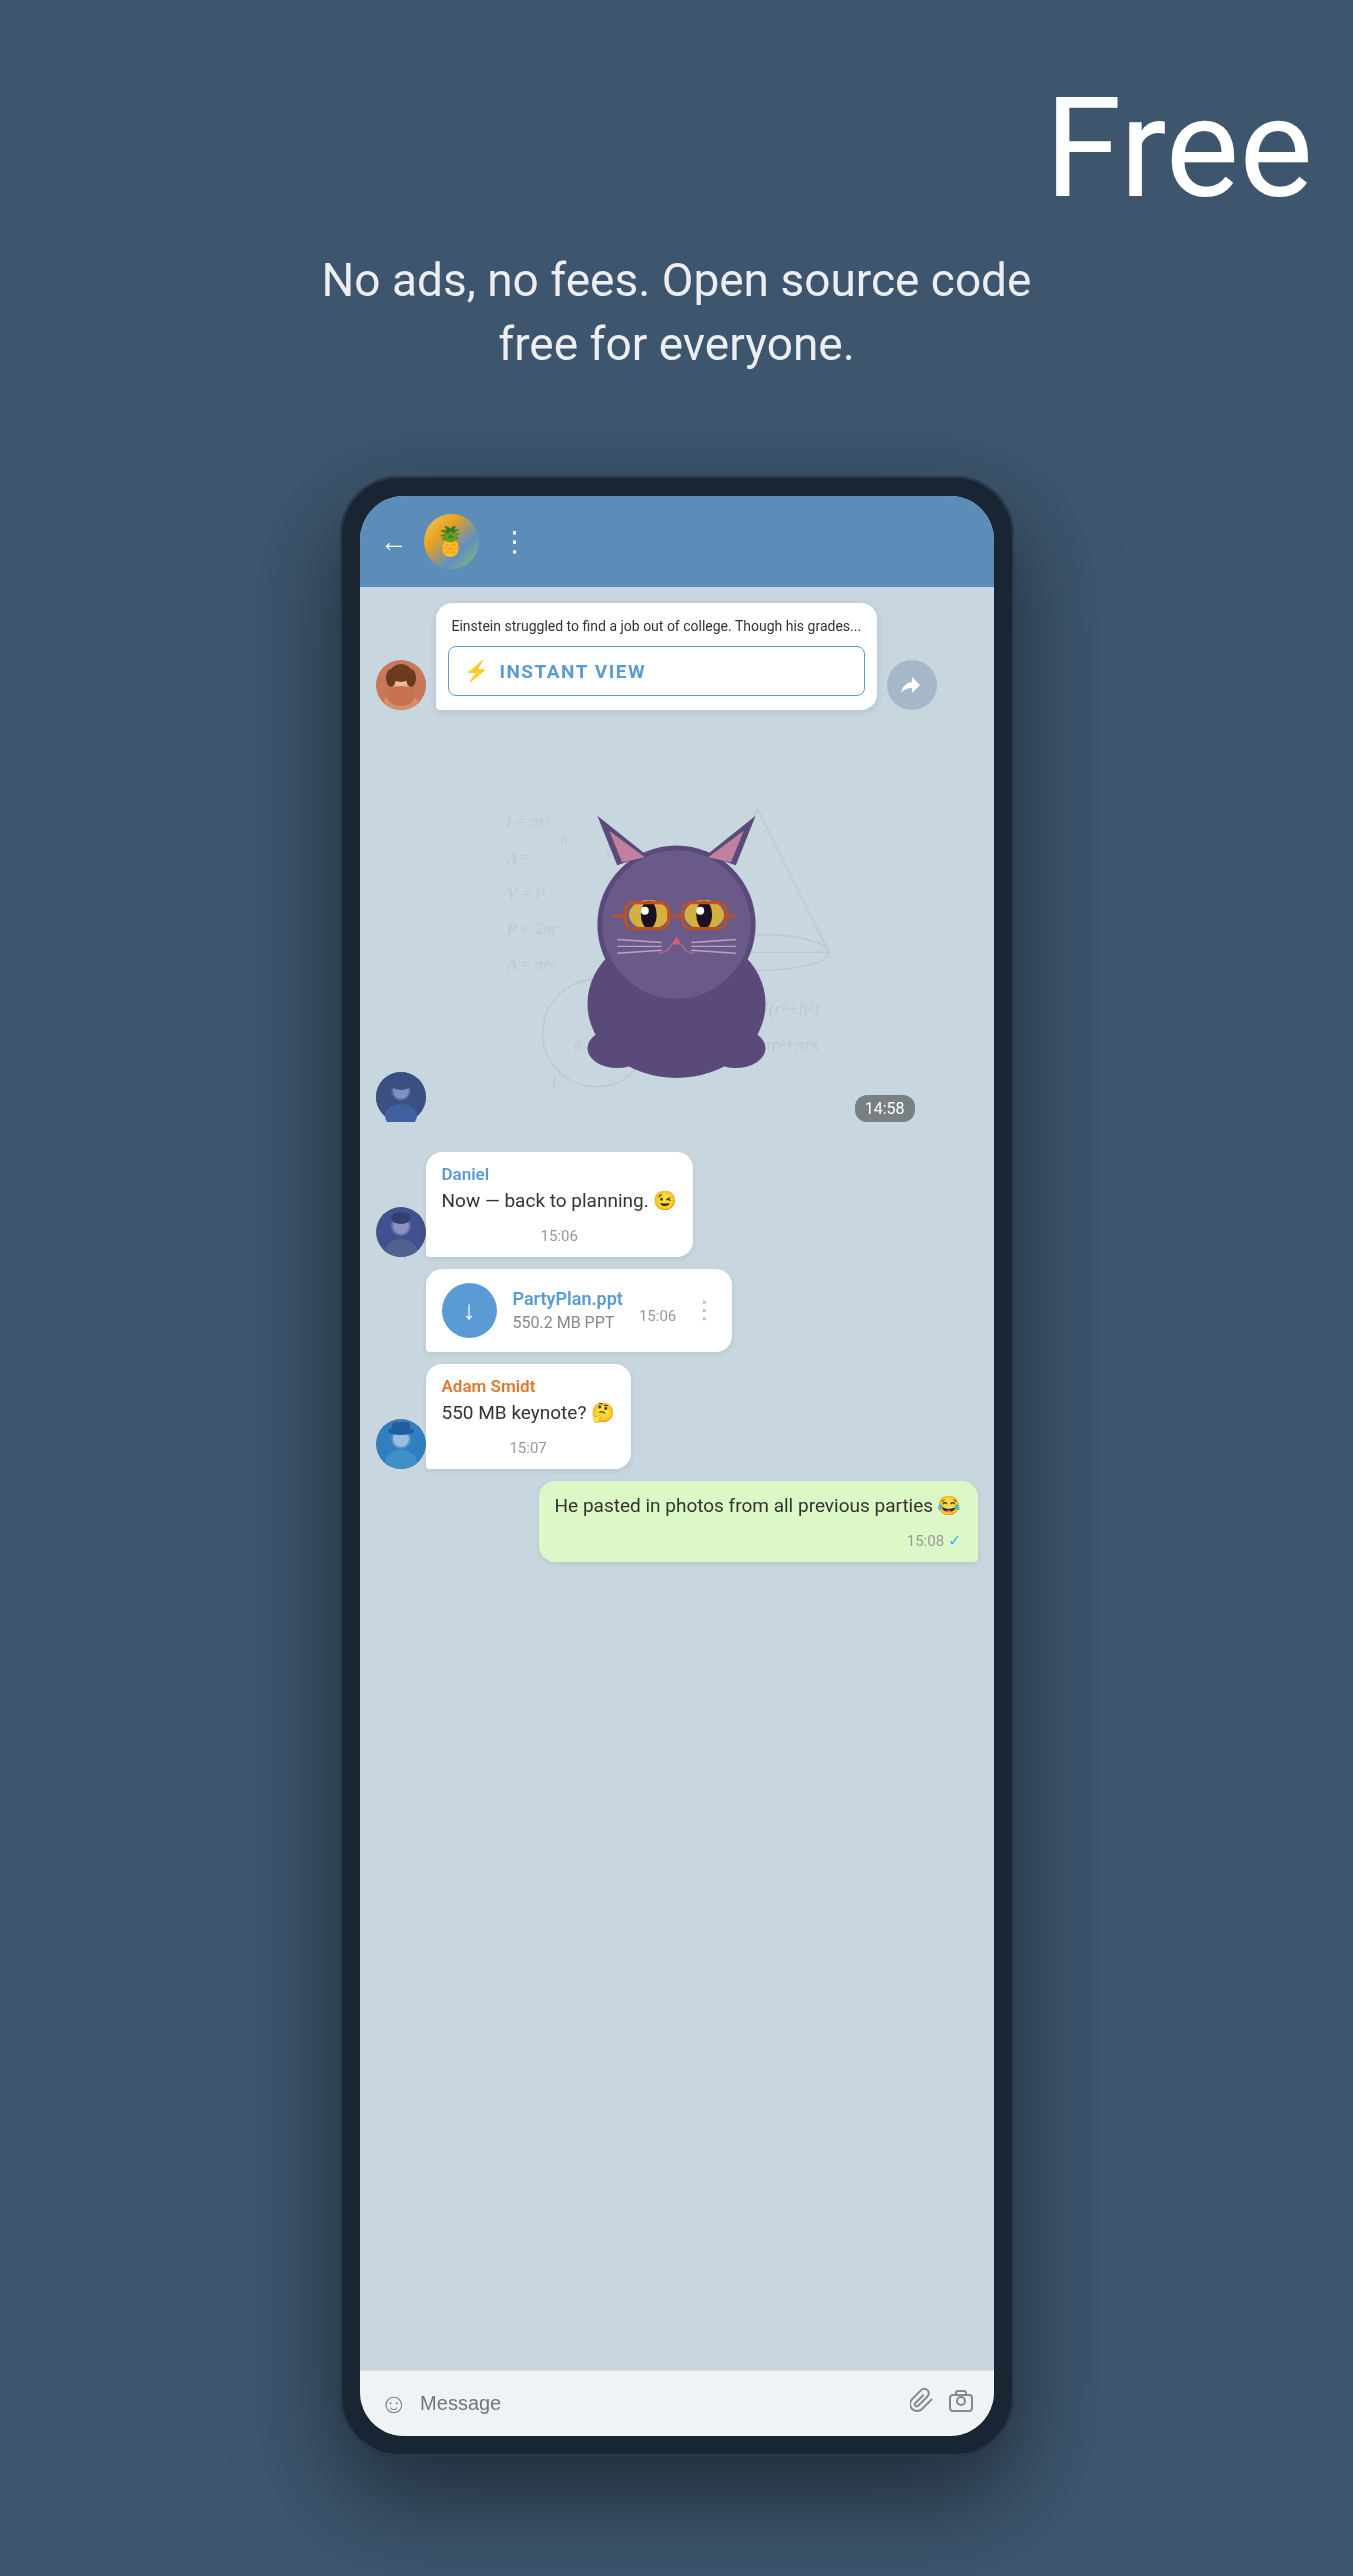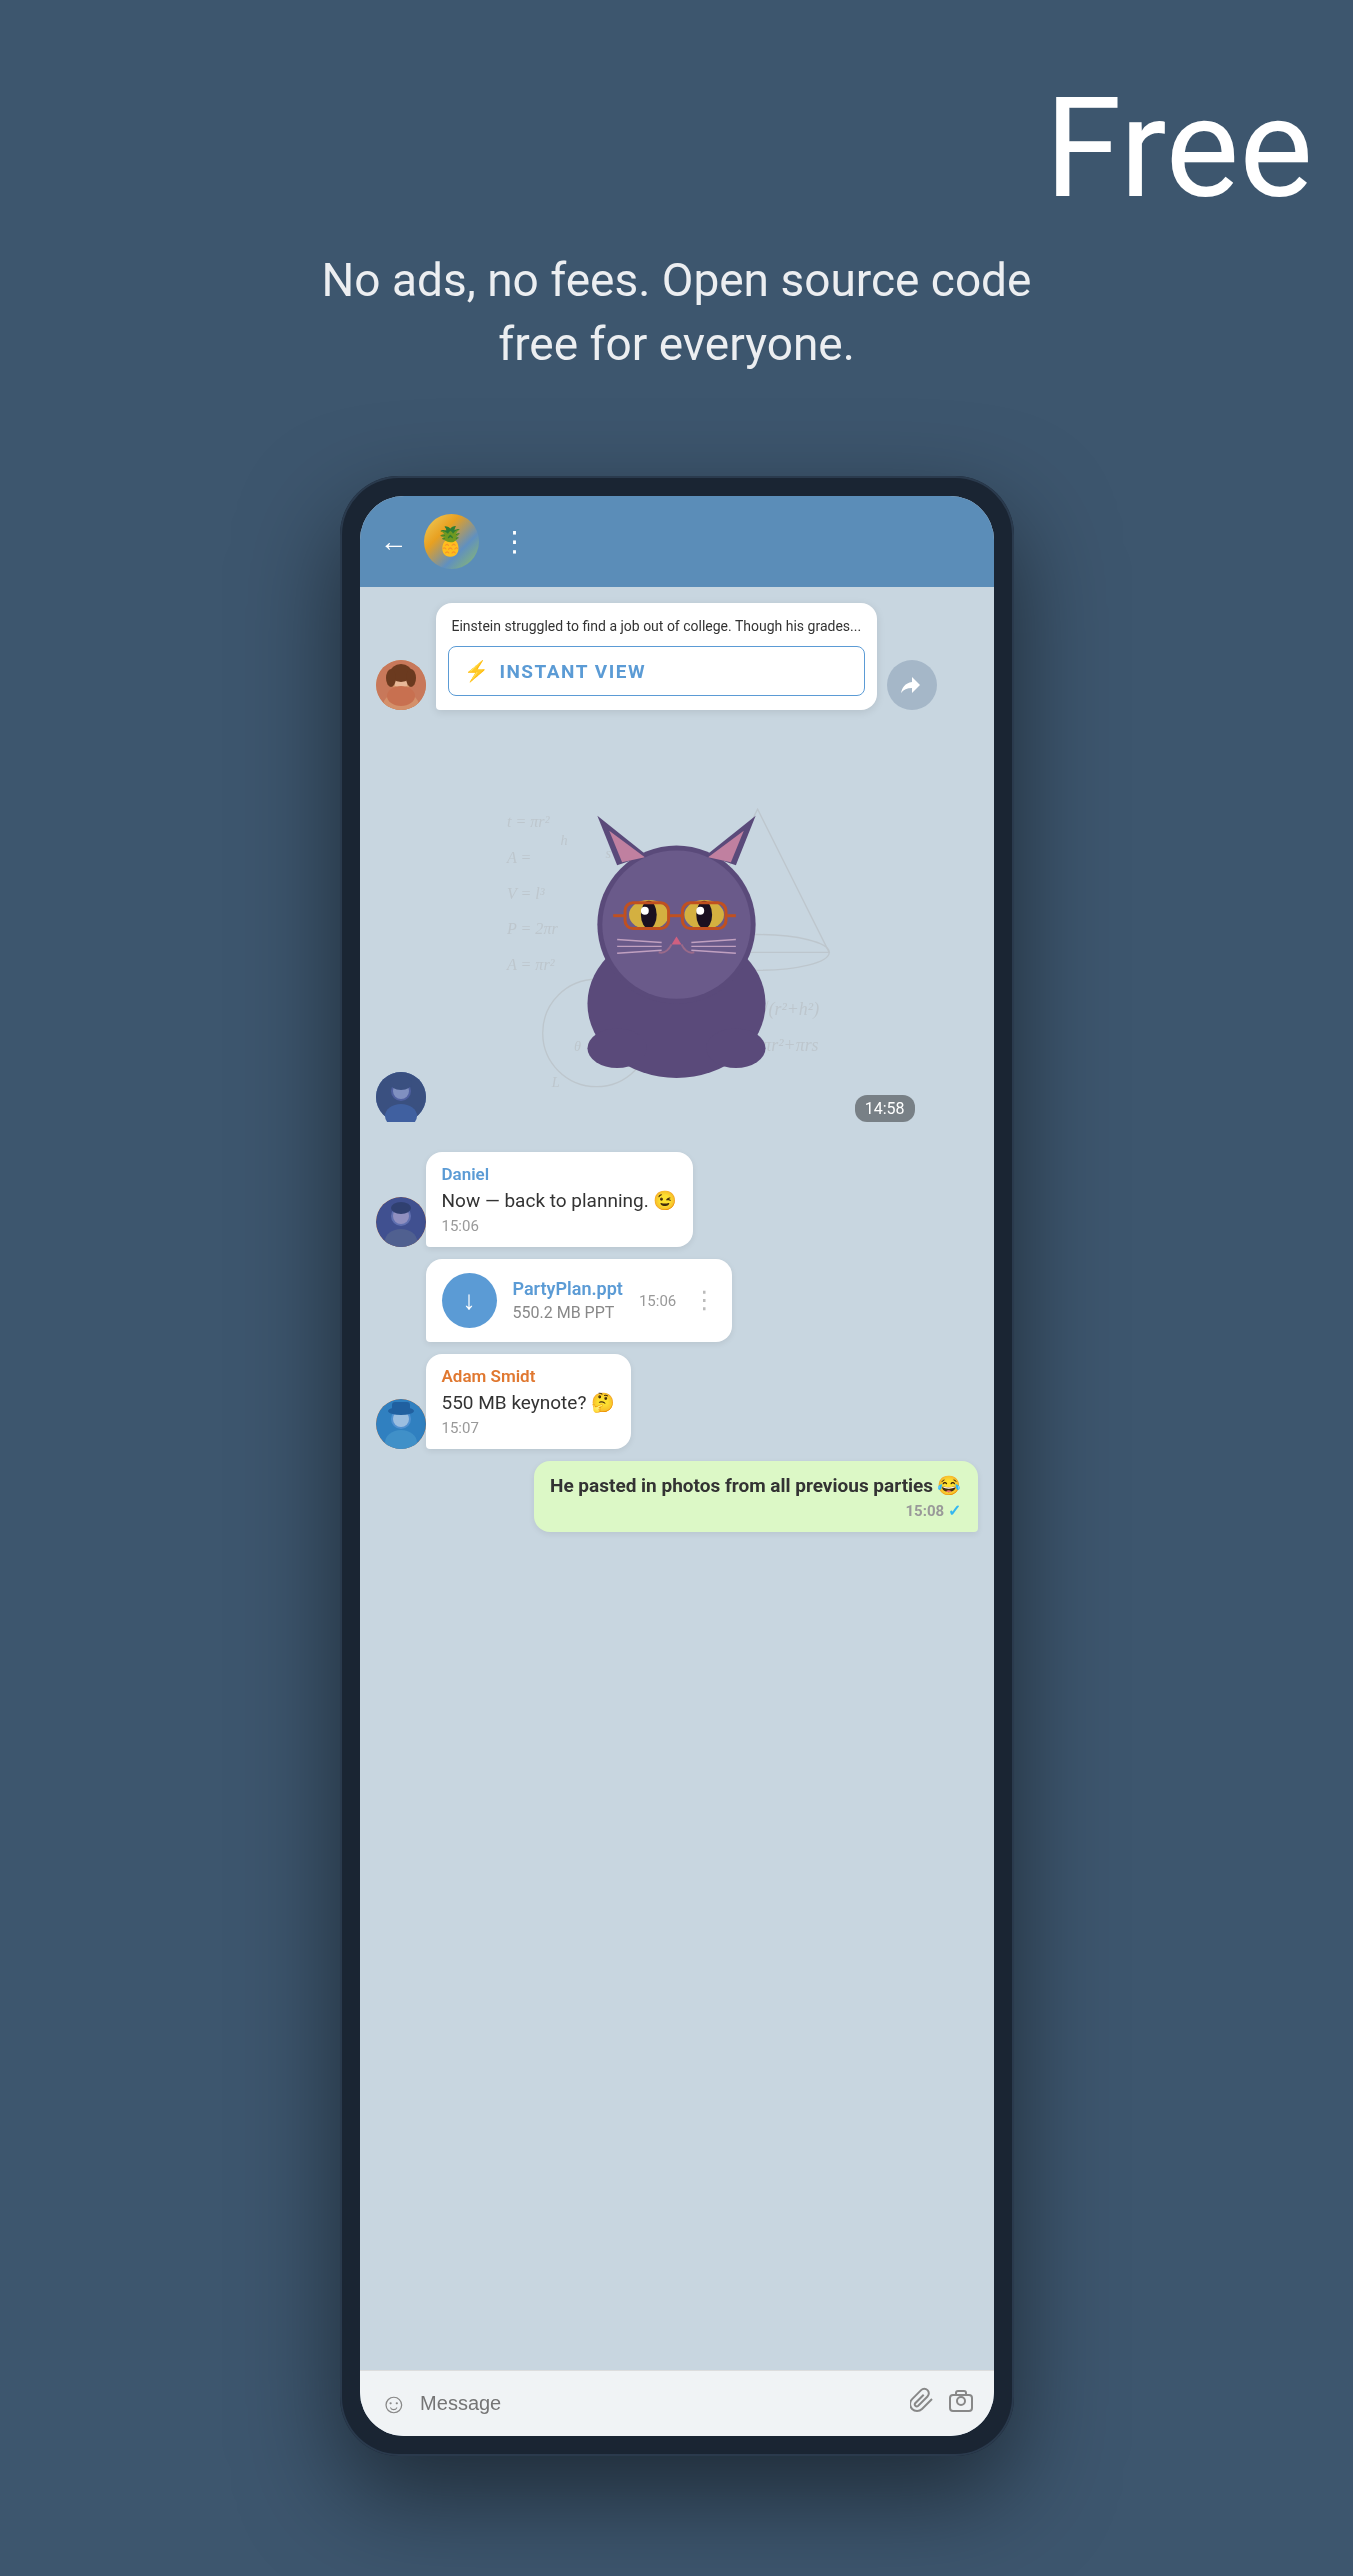--- a/index.html
+++ b/index.html
@@ -257,21 +257,20 @@
     
     .message-row {
       display: flex;
       align-items: flex-end;
       gap: 0;
       margin: 0 16px 12px;
     }
 
     .message-row.own {
       flex-direction: row-reverse;
-      font-weight: bold;
     }
 
     .message-bubble {
       background: white;
       border-radius: 16px 16px 16px 4px;
       padding: 12px 16px;
       max-width: 456px;
       box-shadow: 0 2px 6px rgba(0,0,0,0.08);
     }
 
@@ -289,22 +288,22 @@
 
     .message-text {
       font-size: 19px;
       color: #333;
       line-height: 1.4;
     }
 
     .message-time {
       font-size: 15px;
       color: #999;
-      margin-top: 2px;
-      text-align: left;
+      margin-top: 12px;
+      text-align: center;
     }
 
     .message-time.own {
       display: flex;
       align-items: center;
       justify-content: flex-end;
       gap: 4px;
     }
 
     .checkmark {

